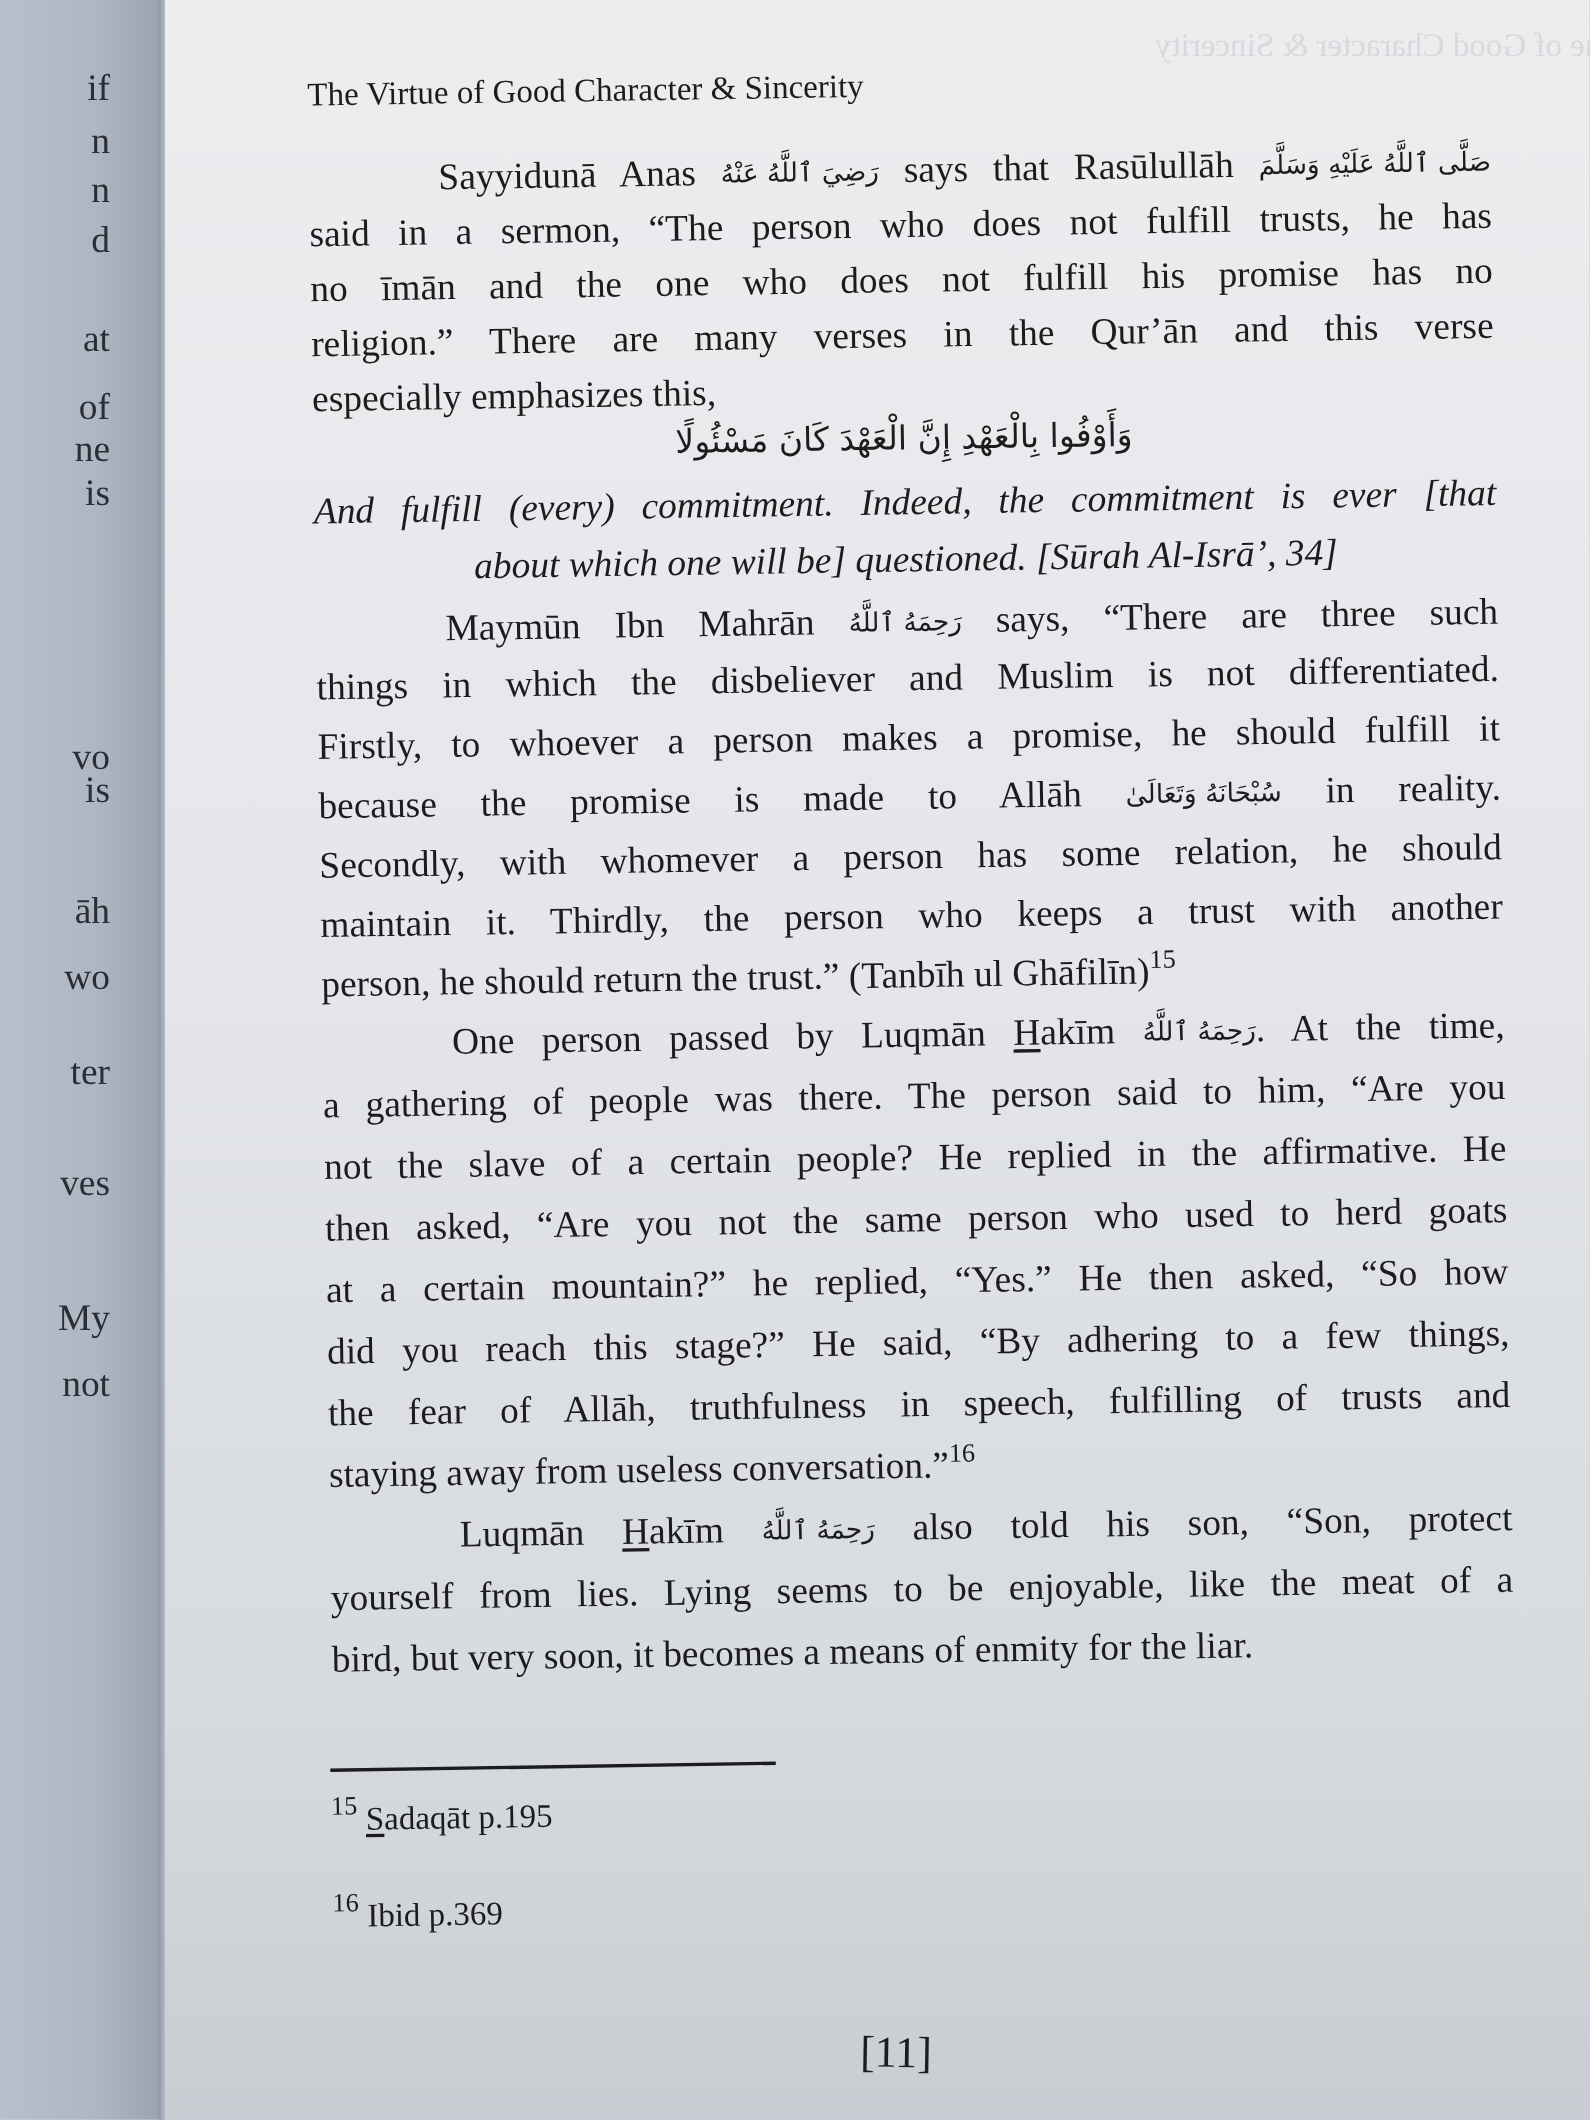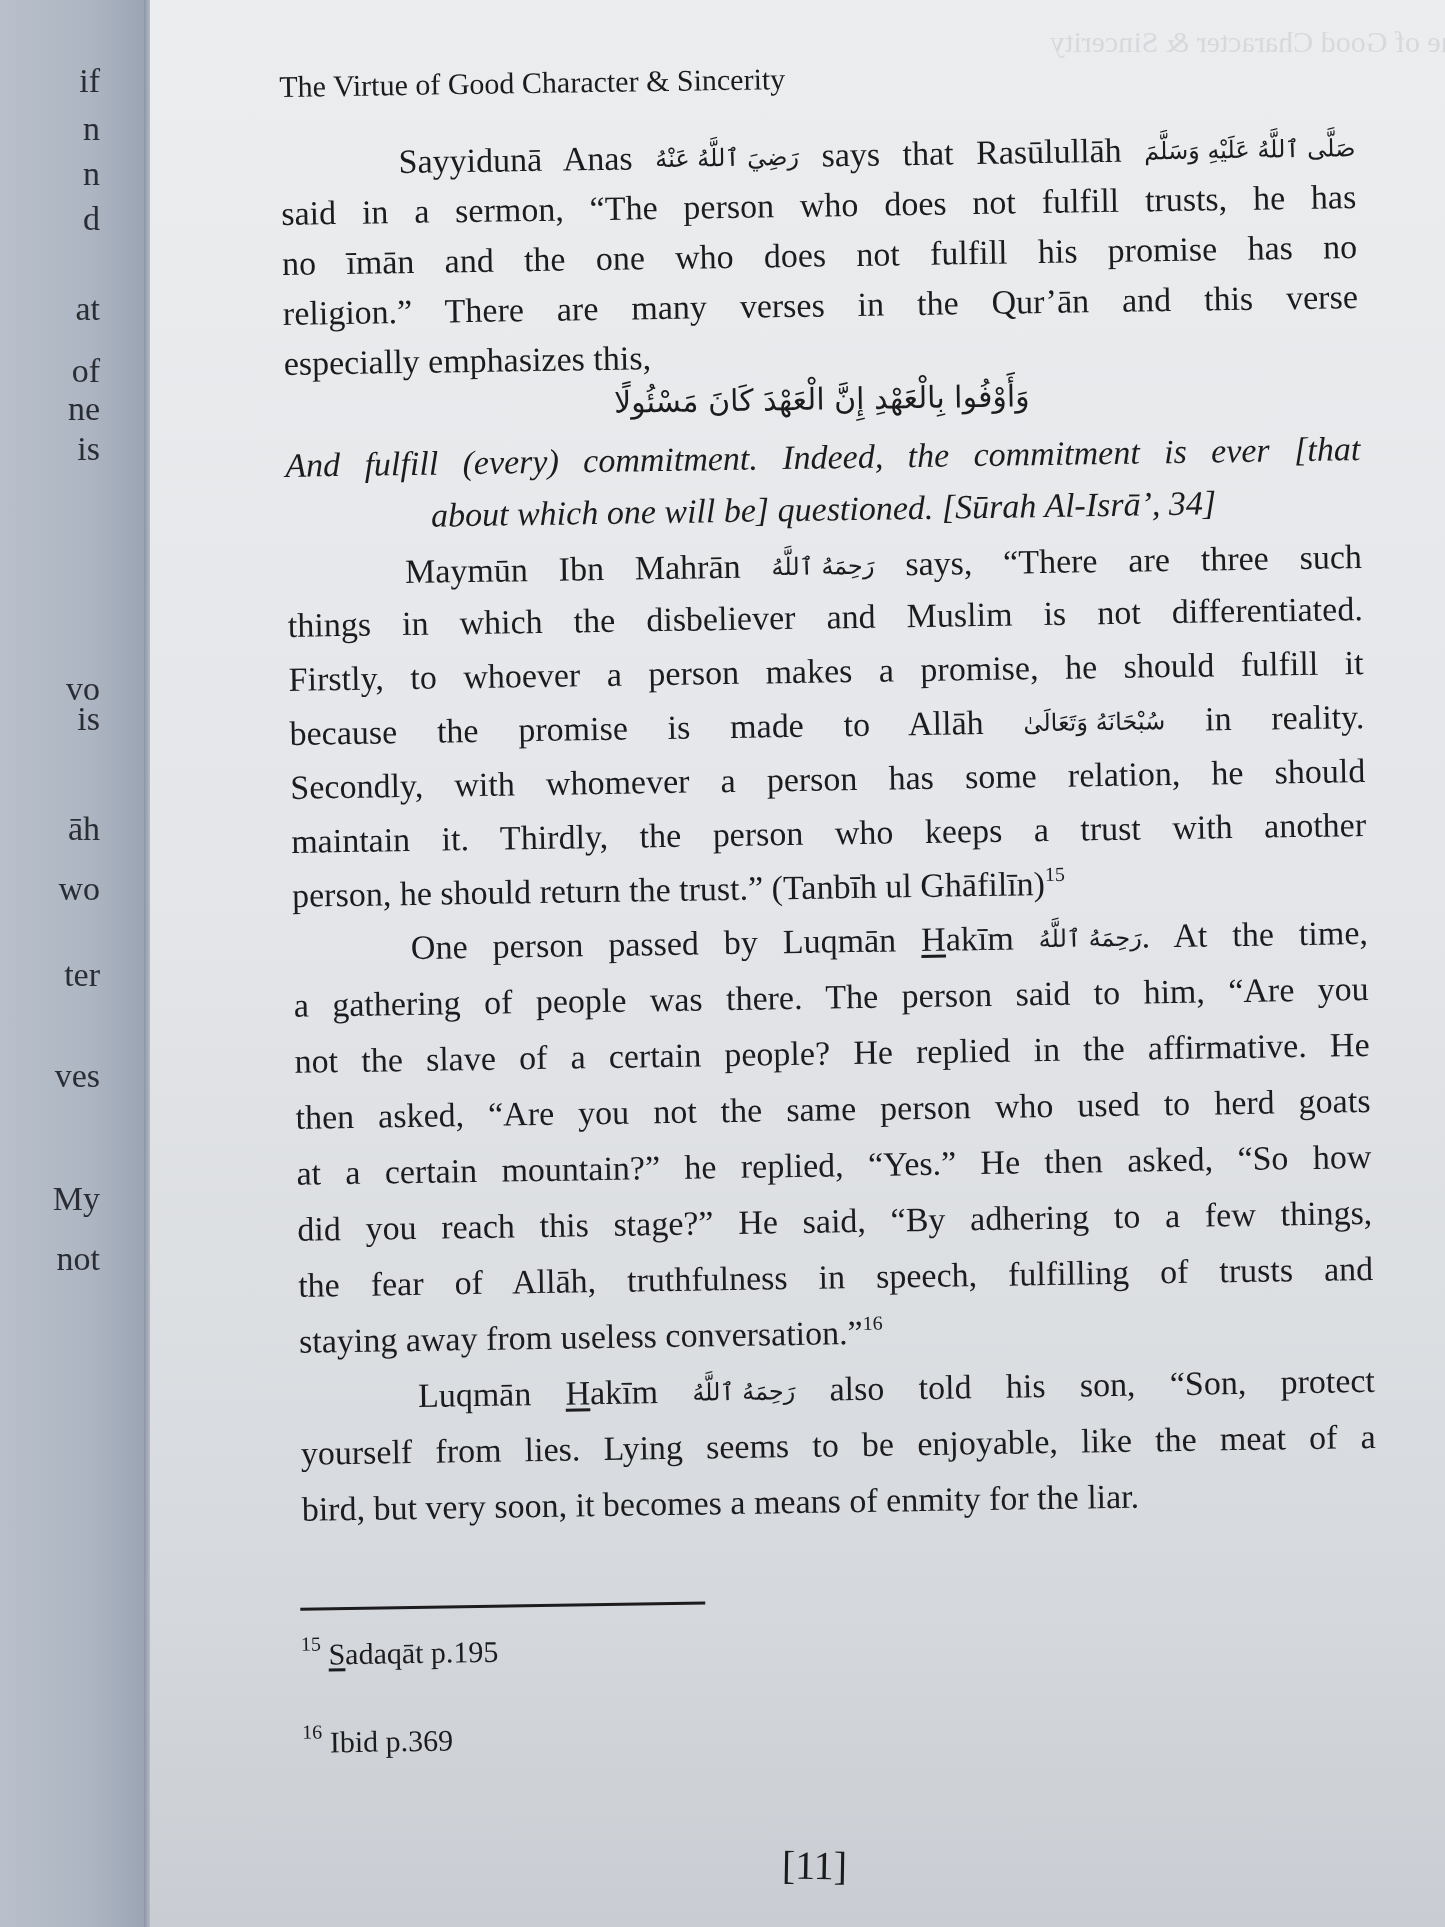--- a/index.html
+++ b/index.html
@@ -48,21 +48,21 @@
   .arabic {
     font-family: "DejaVu Sans", sans-serif; font-size: 24px; direction: rtl;
     unicode-bidi: isolate; display: inline-block; vertical-align: 2px;
   }
   .verse-arabic {
     position: absolute; left: 128px; width: 1075px; text-align: center;
     font-family: "DejaVu Sans", sans-serif; font-size: 30px; direction: rtl;
   }
   .italic { font-style: italic; }
   .center { text-align: center !important; text-align-last: center !important; }
-  sup { font-size: 20px; line-height: 0; vertical-align: 14px; }
+  sup { font-size: 24px; line-height: 0; vertical-align: 14px; }
   .u { text-decoration: underline; text-underline-offset: 4px; }
   .rule {
     position: absolute; left: 125px; top: 1610px; width: 405px; height: 3px; background: #1c1c1e;
   }
   .fn { position: absolute; left: 125px; font-size: 30px; white-space: nowrap; }
   .pagenum { position: absolute; left: 632px; top: 1842px; font-size: 40px; transform: rotate(0.9deg); }
 </style>
 </head>
 <body>
 

